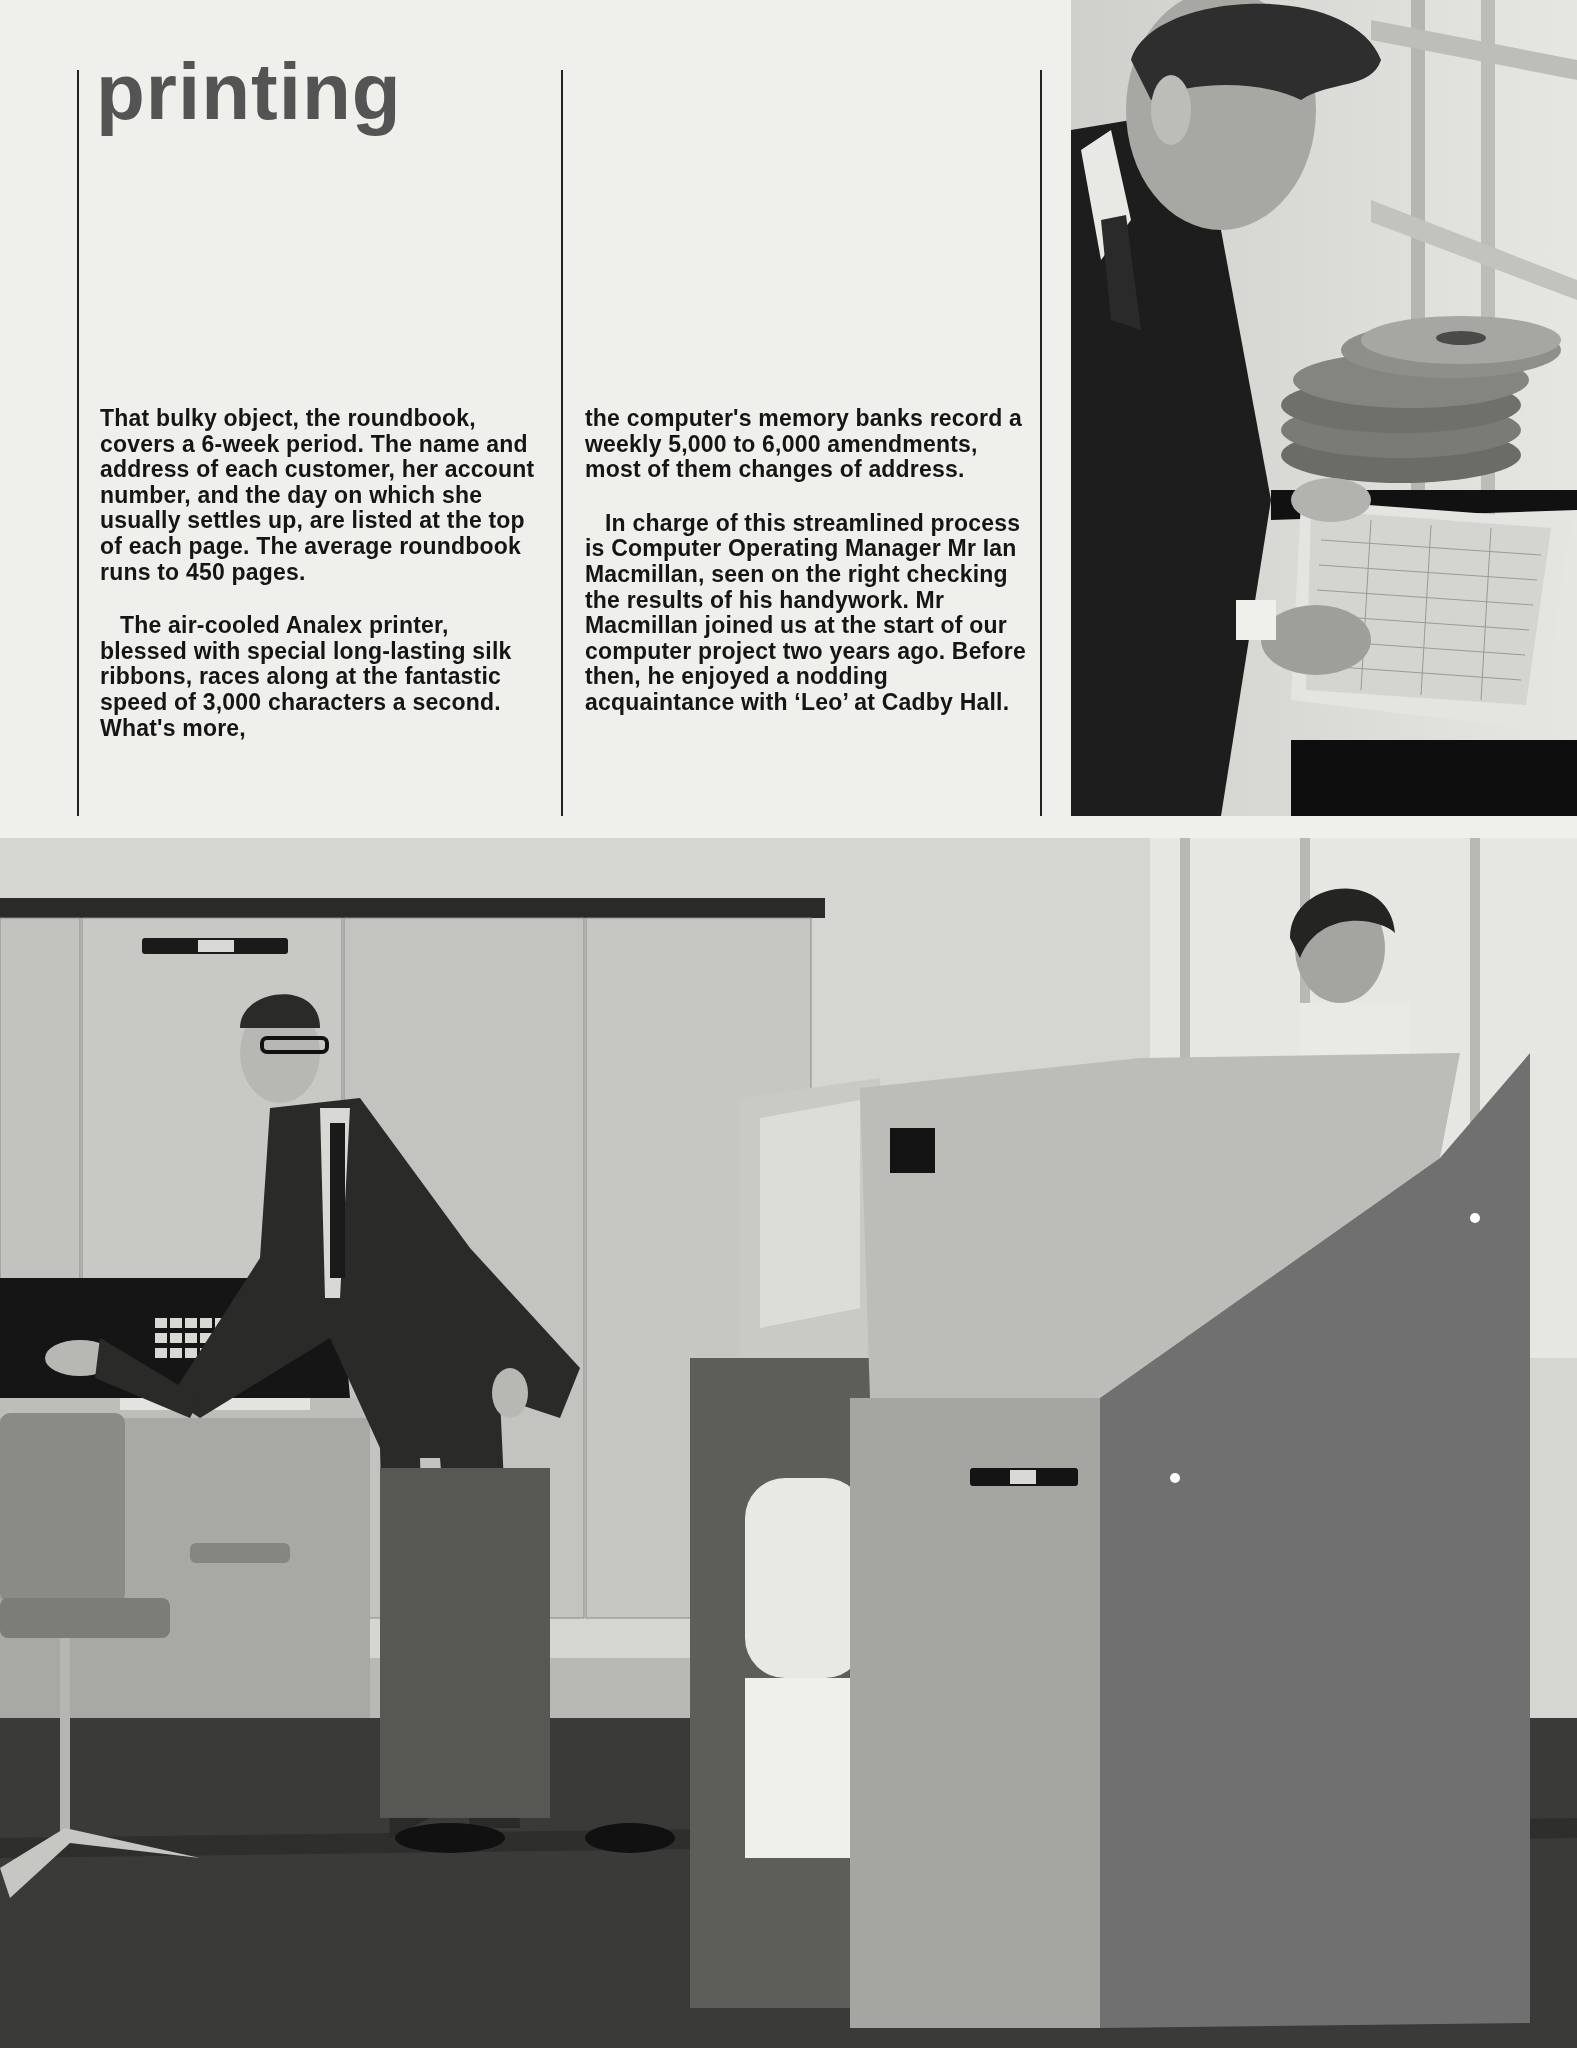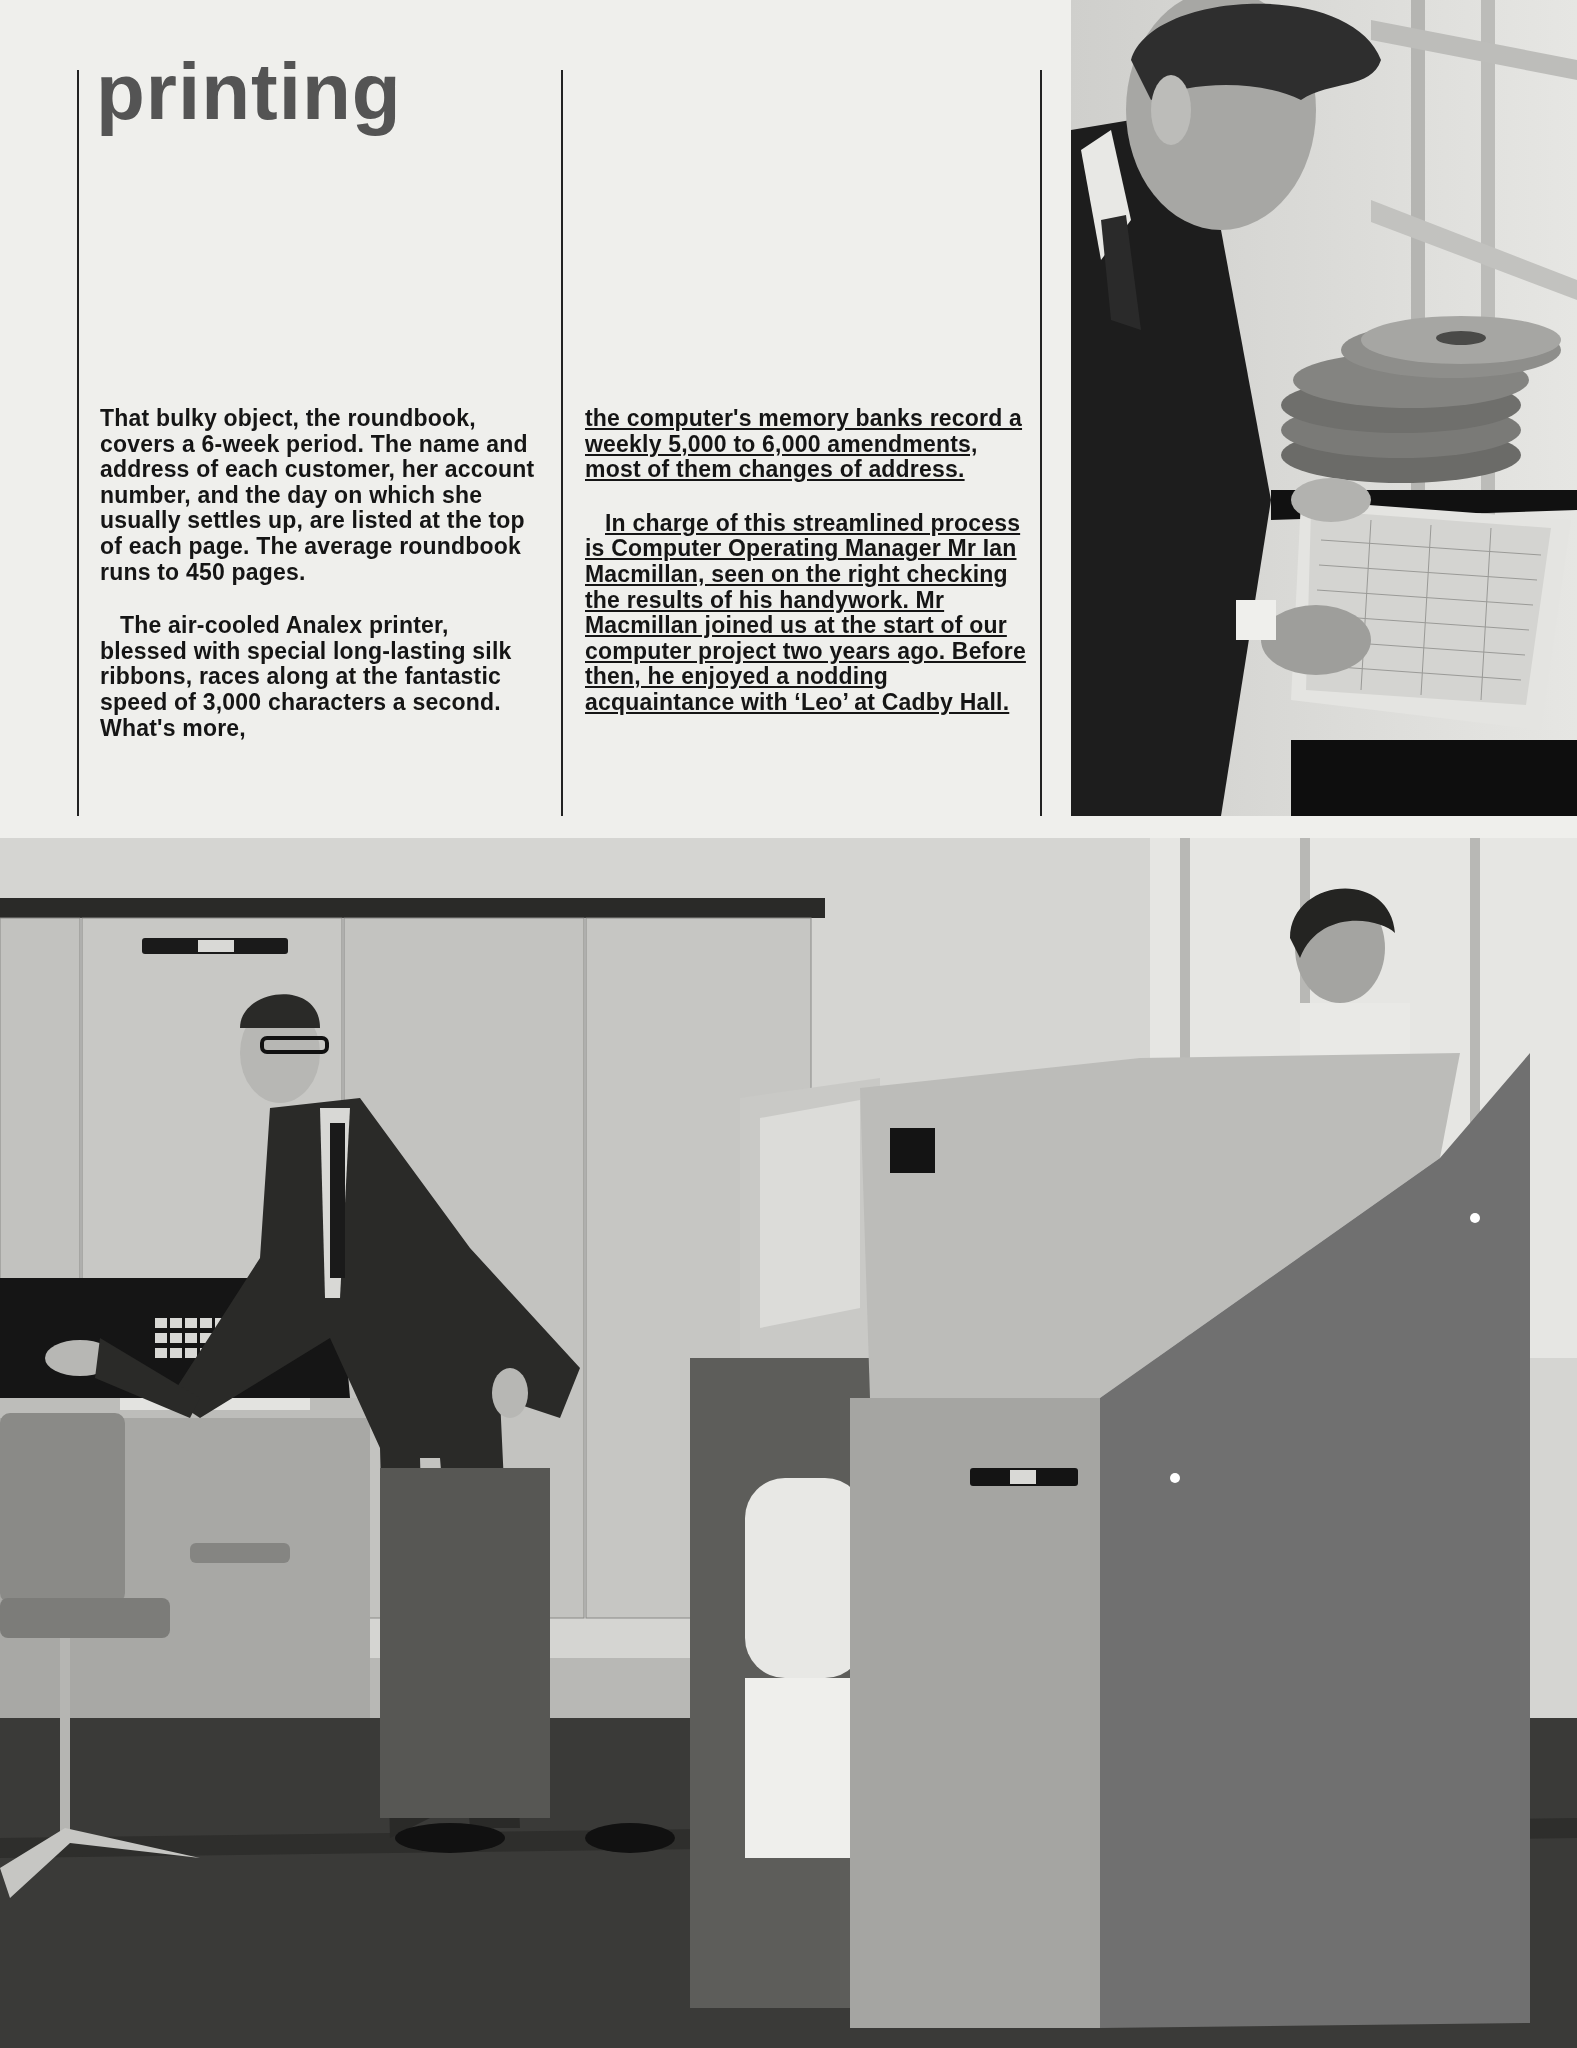--- a/index.html
+++ b/index.html
@@ -17,21 +17,21 @@
     line-height:1;
   }
   .col {
     position:absolute; top:406px; width:440px;
     font-size:23px; font-weight:bold; line-height:25.6px; color:#151515;
     letter-spacing:0.2px;
   }
   .col p { margin:0; }
   .col p.indent { text-indent:20px;margin-top:28px; }
   .col-1 { left:100px; }
-  .col-2 { left:585px; width:450px;text-decoration:underline; }
+  .col-2 { left:585px; width:450px; }
 
   
   .photo-top {
     position:absolute; left:1071px; top:0; width:506px; height:816px;
     background:#d9d9d6; overflow:hidden;
   }
   
   .photo-bottom {
     position:absolute; left:0; top:838px; width:1577px; height:1210px;
     background:#cfcfcc; overflow:hidden;

